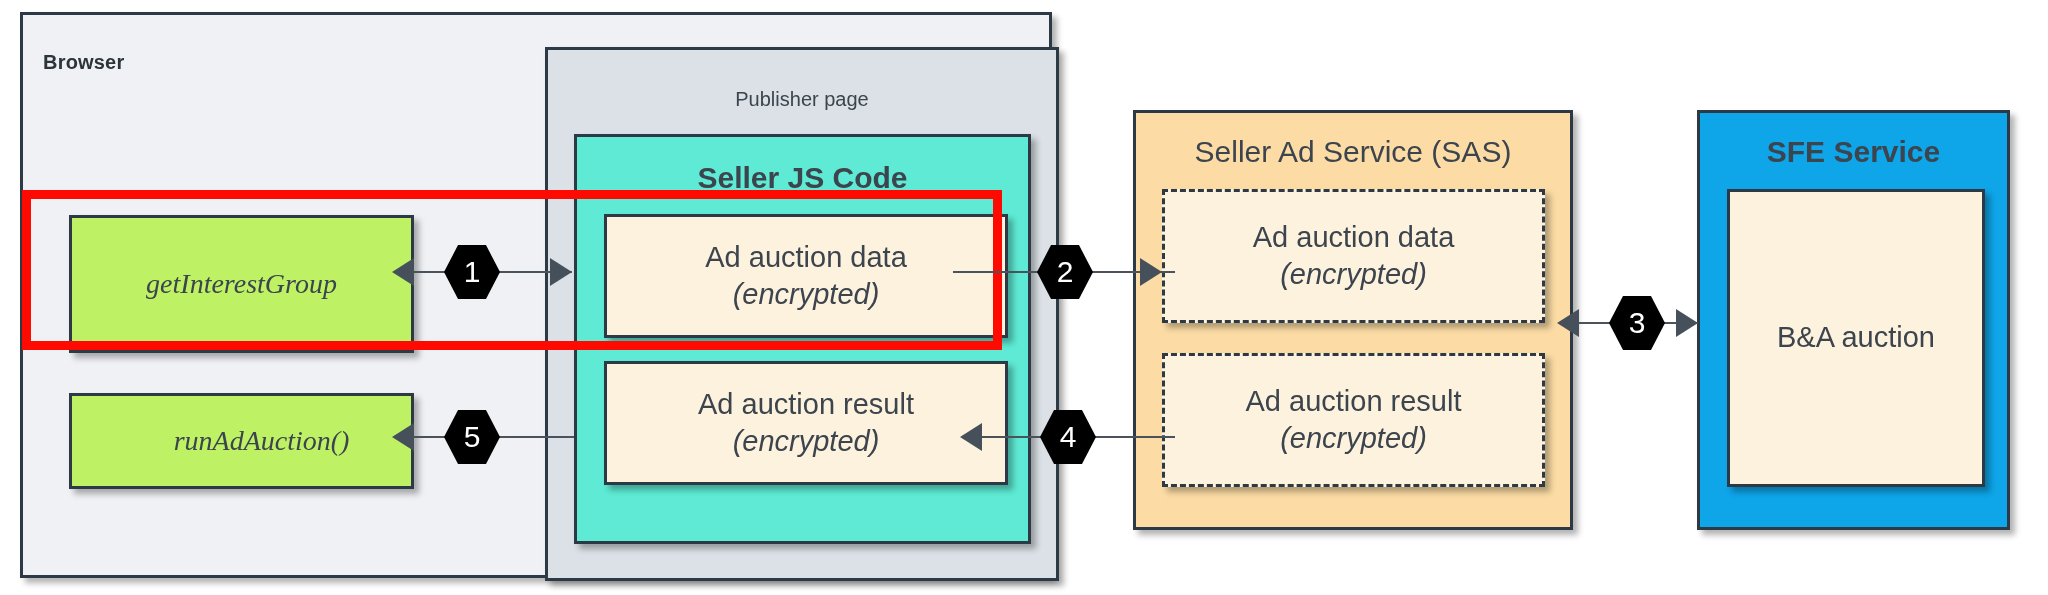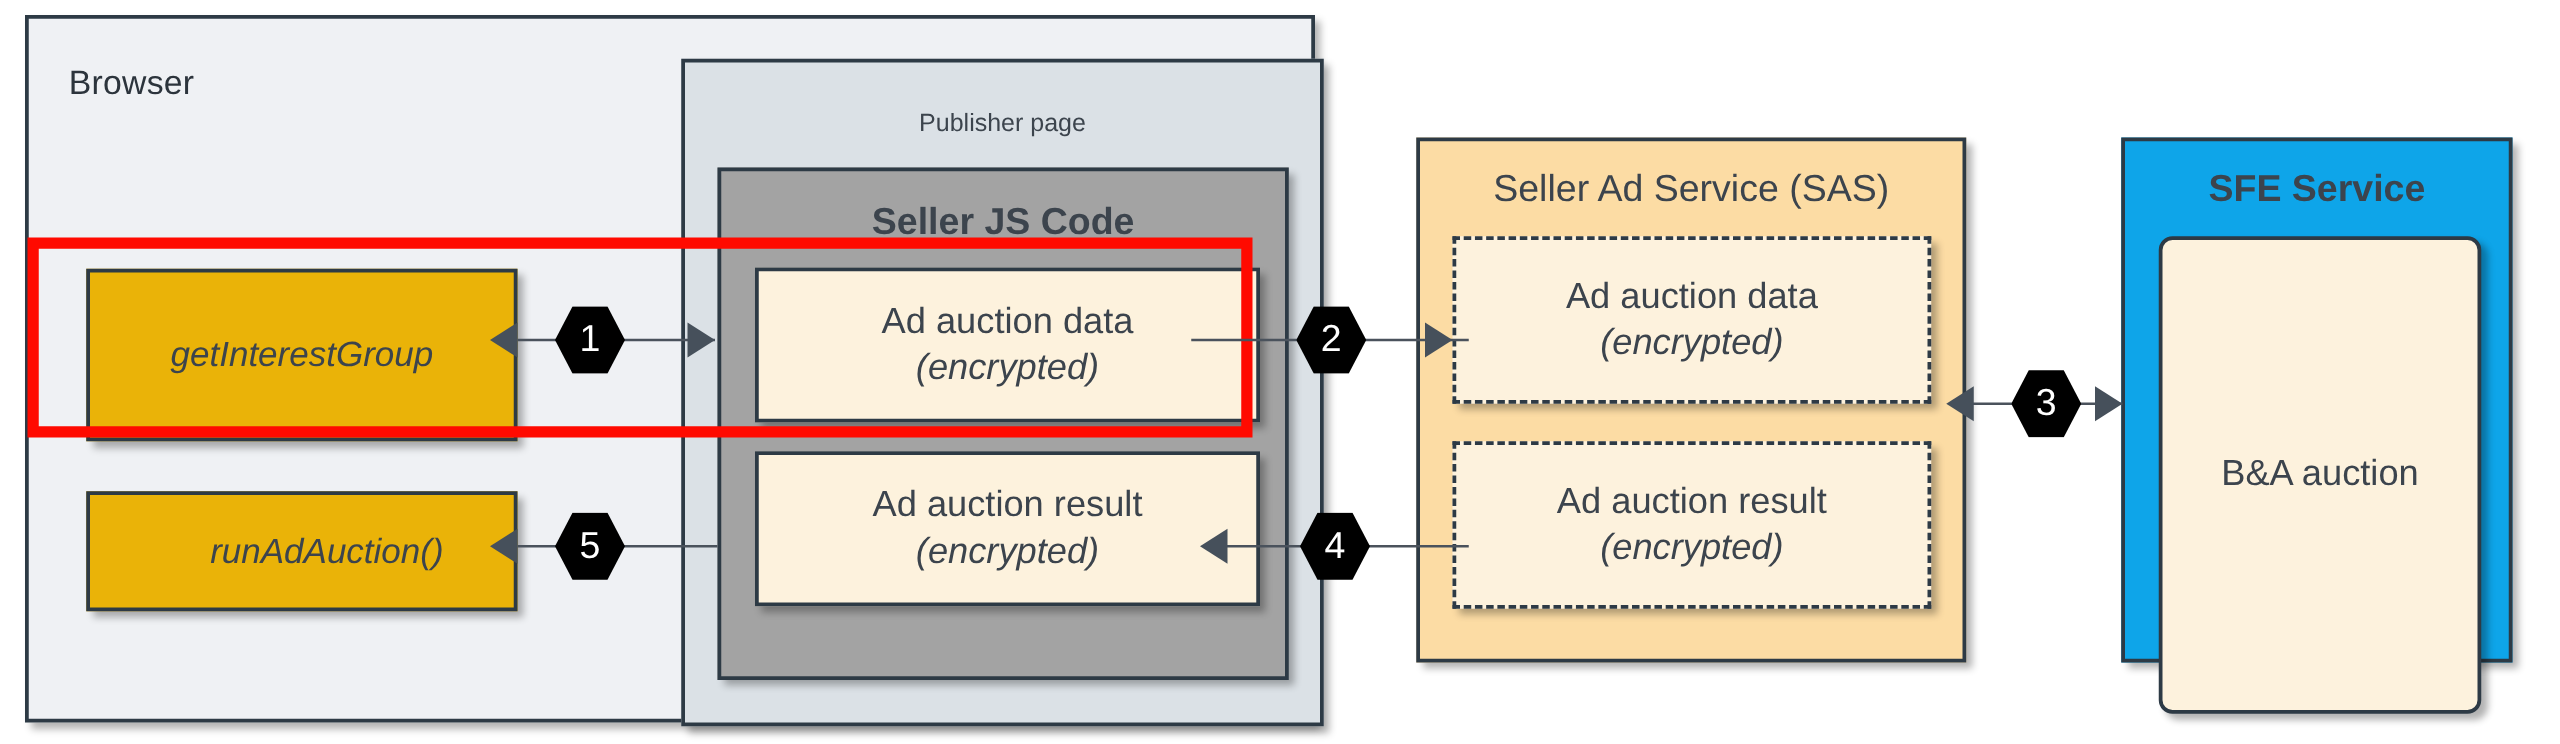--- a/index.html
+++ b/index.html
@@ -5,60 +5,60 @@
   html,body{margin:0;padding:0;background:#ffffff;}
   body{width:2048px;height:595px;font-family:"Liberation Sans",sans-serif;}
   #stage{position:relative;width:2048px;height:595px;overflow:hidden;background:#fff;}
 
   .box{position:absolute;box-sizing:border-box;border:3px solid #2d3a45;
        box-shadow:5px 5px 6px rgba(0,0,0,0.30);}
   .lbl{position:absolute;width:100%;text-align:center;color:#3c444d;}
 
   
   #browser{left:20px;top:12px;width:1032px;height:566px;background:#eff1f4;}
-  #browser-title{left:0;top:36px;padding-left:32px;width:auto;text-align:left;
-      font-size:27px;font-weight:normal;color:#2c343c;letter-spacing:.2px;}
+  #browser-title{left:0;top:36px;padding-left:20px;width:auto;text-align:left;
+      font-size:20px;font-weight:bold;color:#2c343c;letter-spacing:.2px;}
 
   
   #publisher{left:522px;top:32px;width:514px;height:534px;background:#dbe1e6;}
   #publisher-title{top:38px;font-size:20px;font-weight:normal;}
 
   
-  #sellerjs{left:26px;top:84px;width:457px;height:410px;background:#a3a3a3;}
+  #sellerjs{left:26px;top:84px;width:457px;height:410px;background:#5eead4;}
   #sellerjs-title{top:24px;font-size:30px;font-weight:bold;}
 
   
   .card{position:absolute;box-sizing:border-box;border:3px solid #2d3a45;
         background:#fdf2dd;box-shadow:5px 5px 6px rgba(0,0,0,0.30);
         display:flex;flex-direction:column;align-items:center;justify-content:center;
         color:#3c444d;font-size:29px;line-height:1.28;}
   .card i{font-style:italic;}
   .card.dashed{border:3px dashed #2d3a45;}
 
   #js-data{left:27px;top:77px;width:404px;height:124px;}
   #js-result{left:27px;top:224px;width:404px;height:124px;}
 
   
   .api{position:absolute;box-sizing:border-box;border:3px solid #2d3a45;
-       background:#eab308;box-shadow:5px 5px 6px rgba(0,0,0,0.30);
+       background:#bef264;box-shadow:5px 5px 6px rgba(0,0,0,0.30);
        display:flex;align-items:center;justify-content:center;text-align:center;
-       font-family:Liberation Sans, sans-serif;font-style:italic;
+       font-family:Liberation Serif, serif;font-style:italic;
        font-size:28px;line-height:1.3;color:#3c444d;}
   #api-get{left:46px;top:200px;width:345px;height:138px;}
   #api-run{left:46px;top:378px;width:345px;height:96px;padding-left:40px;}
 
   
   #sas{left:1133px;top:110px;width:440px;height:420px;background:#fcdca4;}
   #sas-title{top:22px;font-size:30px;font-weight:normal;}
   #sas-data{left:26px;top:76px;width:383px;height:134px;}
   #sas-result{left:26px;top:240px;width:383px;height:134px;}
 
   #sfe{left:1697px;top:110px;width:313px;height:420px;background:#0ea5e9;}
   #sfe-title{top:22px;font-size:30px;font-weight:bold;}
-  #sfe-auction{left:27px;top:76px;width:258px;height:382px;border-radius:11px;}
+  #sfe-auction{left:27px;top:76px;width:258px;height:298px;}
 
   
   #redbox{position:absolute;left:22px;top:190px;width:980px;height:160px;
           border:9px solid #ff0a00;box-sizing:border-box;background:transparent;}
 
   
   .line{position:absolute;background:#4a525c;height:2px;}
   .arrow{position:absolute;width:0;height:0;}
   .arrow.left{border-top:14px solid transparent;border-bottom:14px solid transparent;
               border-right:22px solid #46505b;}

